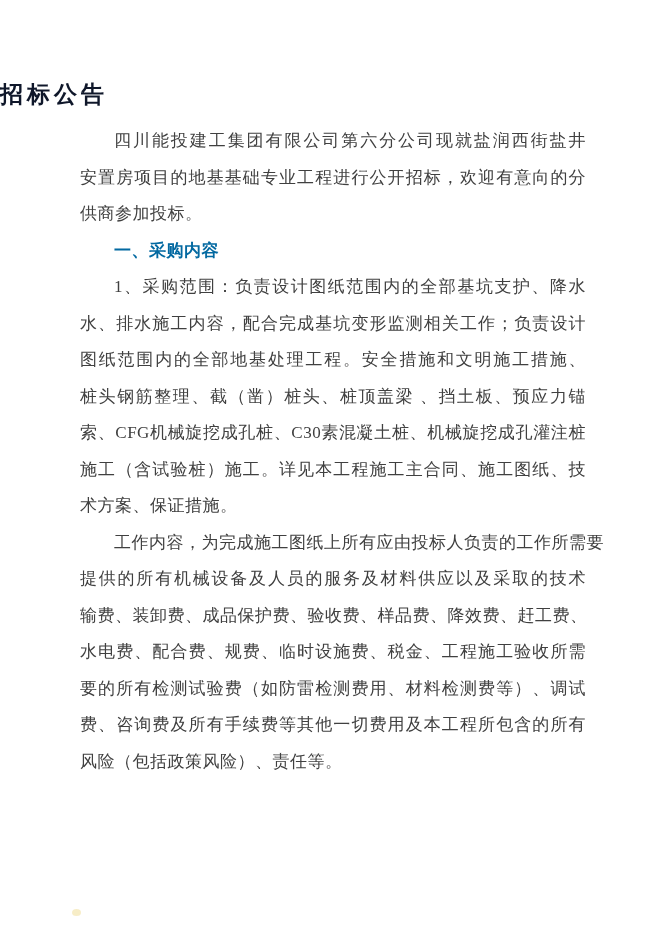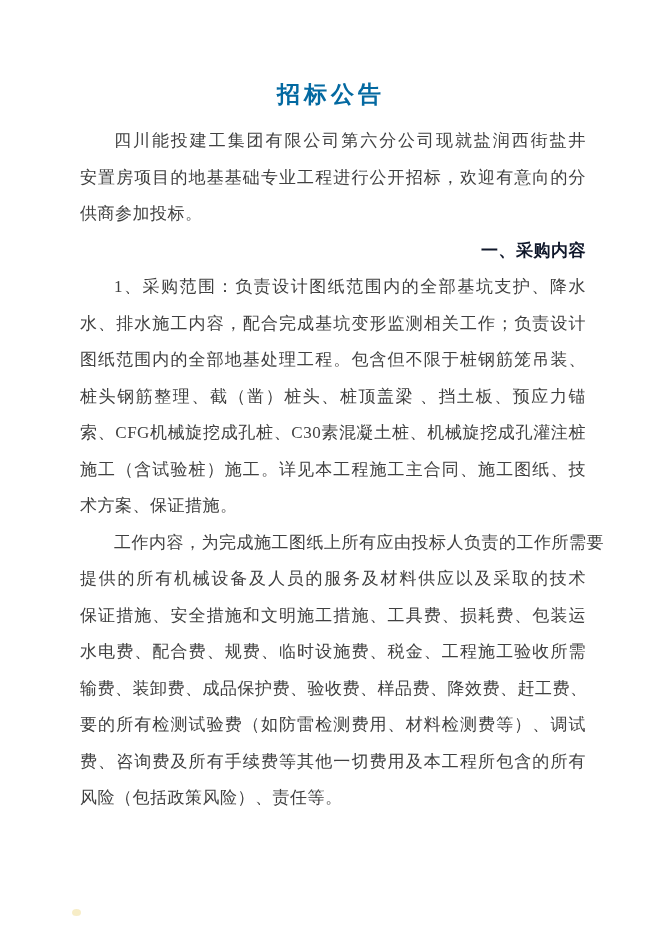--- a/index.html
+++ b/index.html
@@ -14,25 +14,24 @@
   }
   .page {
     position: relative;
     width: 662px;
     height: 936px;
     background: #ffffff;
     overflow: hidden;
   }
   .doc-title {
     margin: 80px 0 0 0;
-    text-align: center;
     font-size: 23px;
     line-height: 30px;
     font-weight: bold;
-    color: #0369a1;
+    color: #0f172a;
     letter-spacing: 4px;
   }
   .doc-body {
     margin: 13px 76px 0 80px;
     font-size: 17px;
     line-height: 36.5px;
     color: #404040;
     letter-spacing: 0.5px;
   }
   .para {
@@ -46,24 +45,23 @@
   .para .doc-line:first-child {
     text-indent: 2em;
     font-family: Liberation Serif, serif;
   }
   .para .doc-line:last-child {
     text-align-last: left;
     white-space: normal;
   }
   .section-heading {
     font-weight: bold;
-    color: #0f172a;
+    color: #0369a1;
     text-indent: 2em;
     line-height: 36.5px;
-    text-align: right;
   }
   .scan-mark {
     position: absolute;
     left: 72px;
     top: 909px;
     width: 9px;
     height: 7px;
     border-radius: 50%;
     background: #e9cb5f;
     opacity: 0.35;
@@ -82,33 +80,32 @@
         <div class="doc-line">四川能投建工集团有限公司第六分公司现就盐润西街盐井</div>
         <div class="doc-line">安置房项目的地基基础专业工程进行公开招标，欢迎有意向的分</div>
         <div class="doc-line">供商参加投标。</div>
       </div>
 
     <div class="section-heading">一、采购内容</div>
 
     <div class="para">
         <div class="doc-line">1、采购范围：负责设计图纸范围内的全部基坑支护、降水</div>
         <div class="doc-line">水、排水施工内容，配合完成基坑变形监测相关工作；负责设计</div>
-        <div class="doc-line">图纸范围内的全部地基处理工程。包含但不限于桩钢筋笼吊装、</div>
+        <div class="doc-line">图纸范围内的全部地基处理工程。安全措施和文明施工措施、</div>
         <div class="doc-line">桩头钢筋整理、截（凿）桩头、桩顶盖梁 、挡土板、预应力锚</div>
         <div class="doc-line">索、CFG机械旋挖成孔桩、C30素混凝土桩、机械旋挖成孔灌注桩</div>
         <div class="doc-line">施工（含试验桩）施工。详见本工程施工主合同、施工图纸、技</div>
         <div class="doc-line">术方案、保证措施。</div>
       </div>
 
     <div class="para">
         <div class="doc-line">工作内容，为完成施工图纸上所有应由投标人负责的工作所需要</div>
         <div class="doc-line">提供的所有机械设备及人员的服务及材料供应以及采取的技术</div>
-        <div class="doc-line">保证措施、安全措施和文明施工措施、工具费、损耗费、包装运</div>
+        <div class="doc-line">输费、装卸费、成品保护费、验收费、样品费、降效费、赶工费、</div>
         <div class="doc-line">水电费、配合费、规费、临时设施费、税金、工程施工验收所需</div>
-        <div class="doc-line">输费、装卸费、成品保护费、验收费、样品费、降效费、赶工费、</div>
         <div class="doc-line">要的所有检测试验费（如防雷检测费用、材料检测费等）、调试</div>
         <div class="doc-line">费、咨询费及所有手续费等其他一切费用及本工程所包含的所有</div>
         <div class="doc-line">风险（包括政策风险）、责任等。</div>
       </div>
 
   </div>
 
   <div class="scan-mark"></div>
 
 </div>

